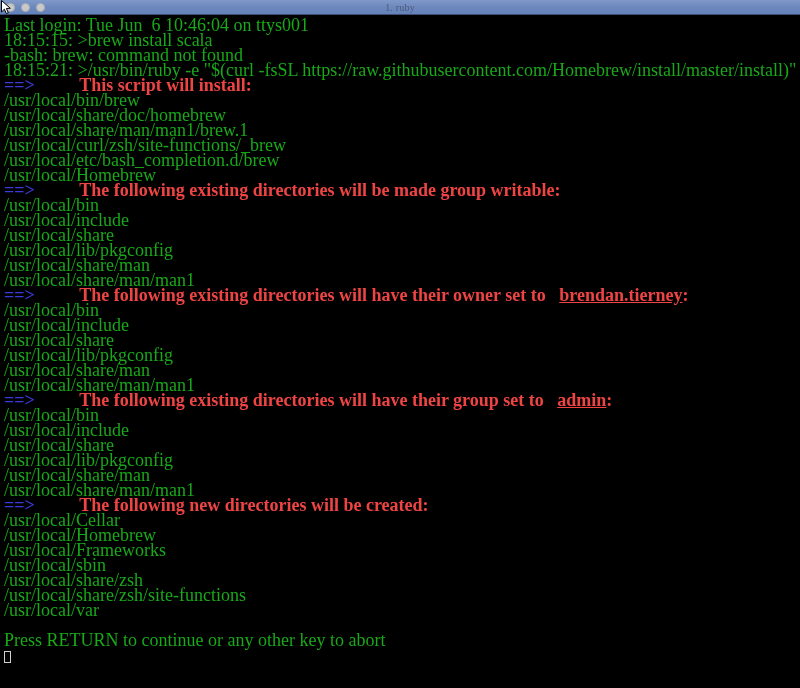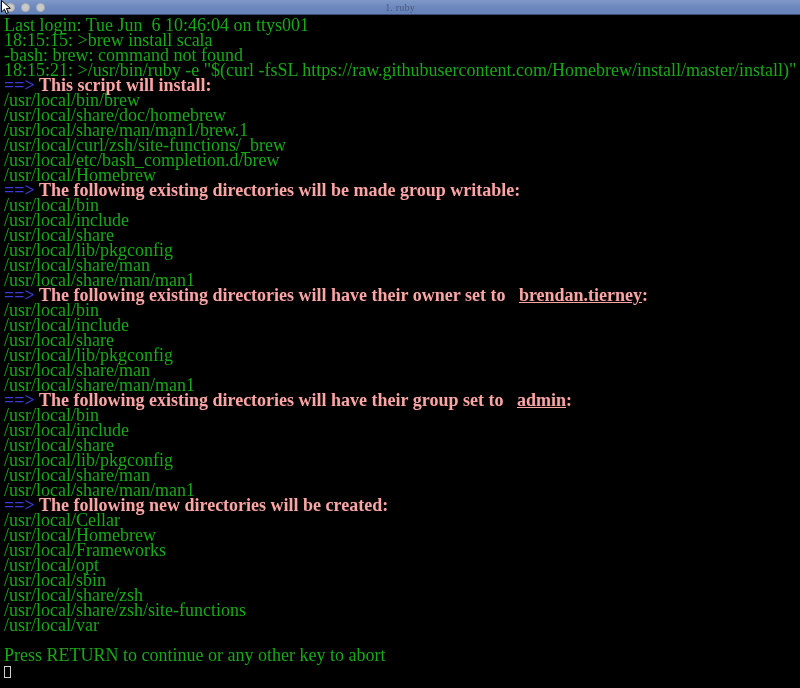--- a/index.html
+++ b/index.html
@@ -98,22 +98,23 @@
   }
 
   .line.blank { color: transparent; }
 
   
   .arrow {
     color: #3b3bdd;
     font-weight: bold;
   }
   .hl {
-    color: #fca5a5;
+    color: #ef4444;
     font-weight: bold;
+    margin-left: 40px;
   }
   .hl u {
     text-decoration: underline;
     padding-left: 9px;
   }
 
   
   .cursor-block {
     display: inline-block;
     width: 7px;
@@ -172,21 +173,20 @@
         <div class="line">/usr/local/bin</div>
         <div class="line">/usr/local/include</div>
         <div class="line">/usr/local/share</div>
         <div class="line">/usr/local/lib/pkgconfig</div>
         <div class="line">/usr/local/share/man</div>
         <div class="line">/usr/local/share/man/man1</div>
         <div class="line"><span class="arrow">==&gt; </span><span class="hl">The following new directories will be created:</span></div>
         <div class="line">/usr/local/Cellar</div>
         <div class="line">/usr/local/Homebrew</div>
         <div class="line">/usr/local/Frameworks</div>
-        <div class="line">/usr/local/opt</div>
         <div class="line">/usr/local/sbin</div>
         <div class="line">/usr/local/share/zsh</div>
         <div class="line">/usr/local/share/zsh/site-functions</div>
         <div class="line">/usr/local/var</div>
         <div class="line blank">&nbsp;</div>
         <div class="line">Press RETURN to continue or any other key to abort</div>
         <div class="line"><span class="cursor-block"></span></div>
       </div>
   </div>
 

